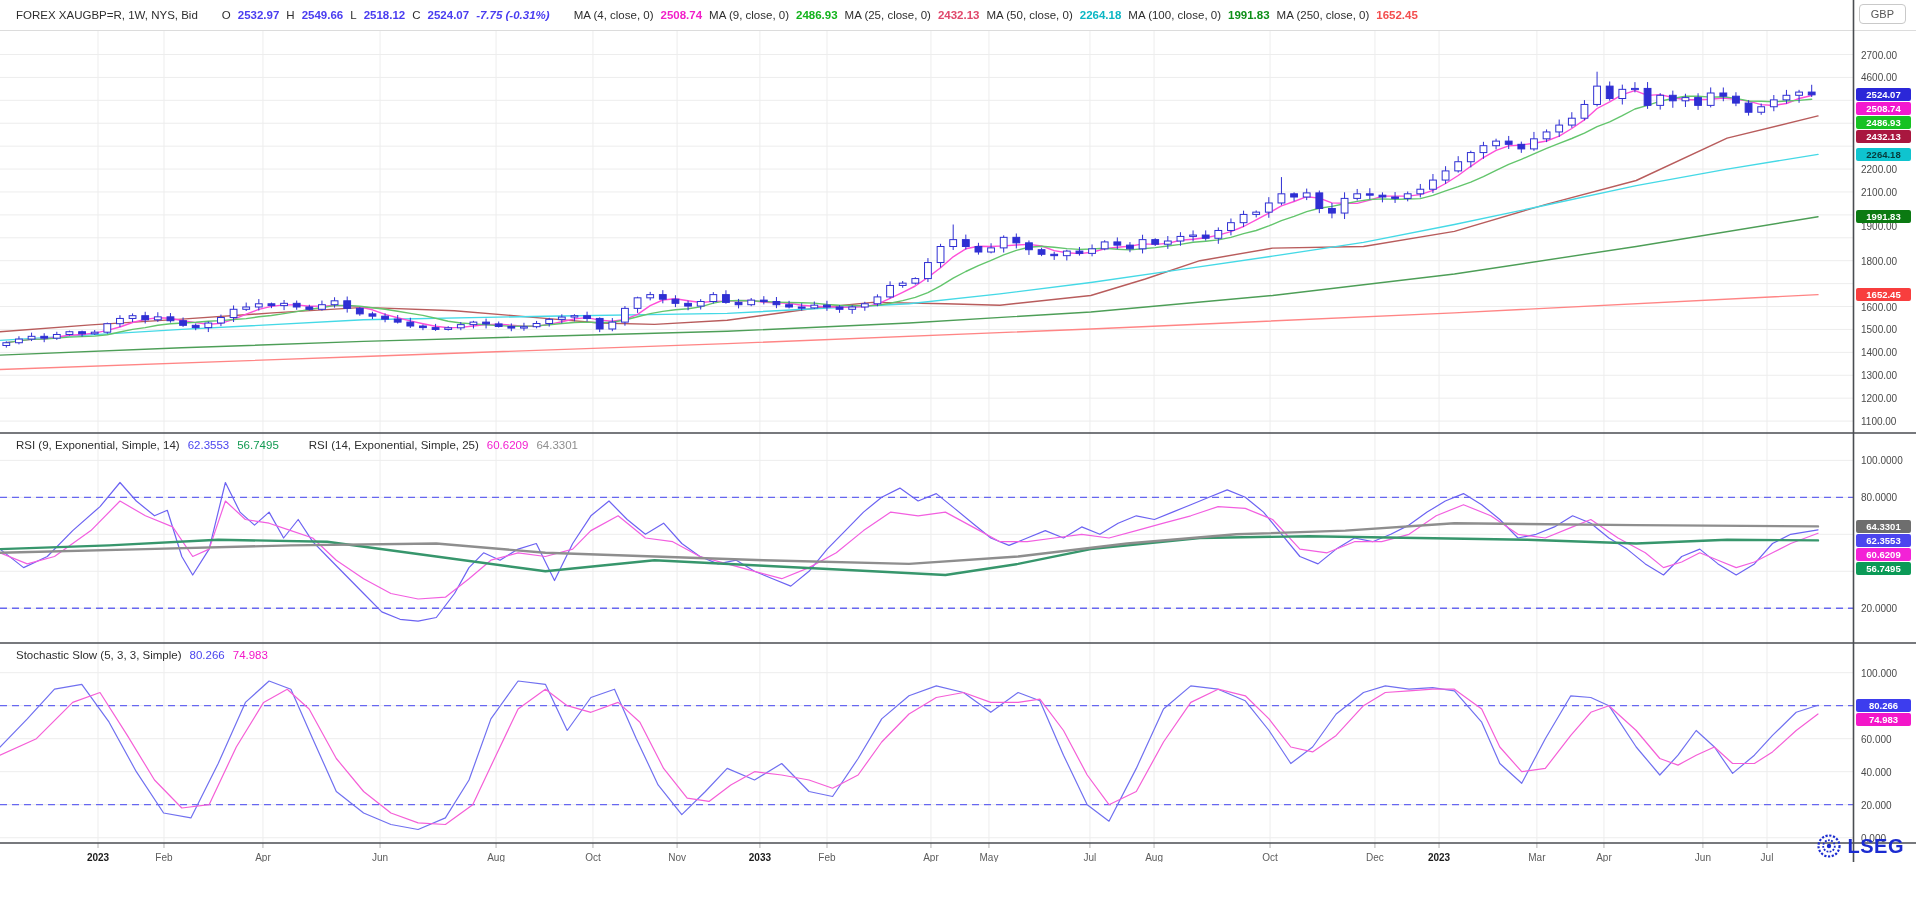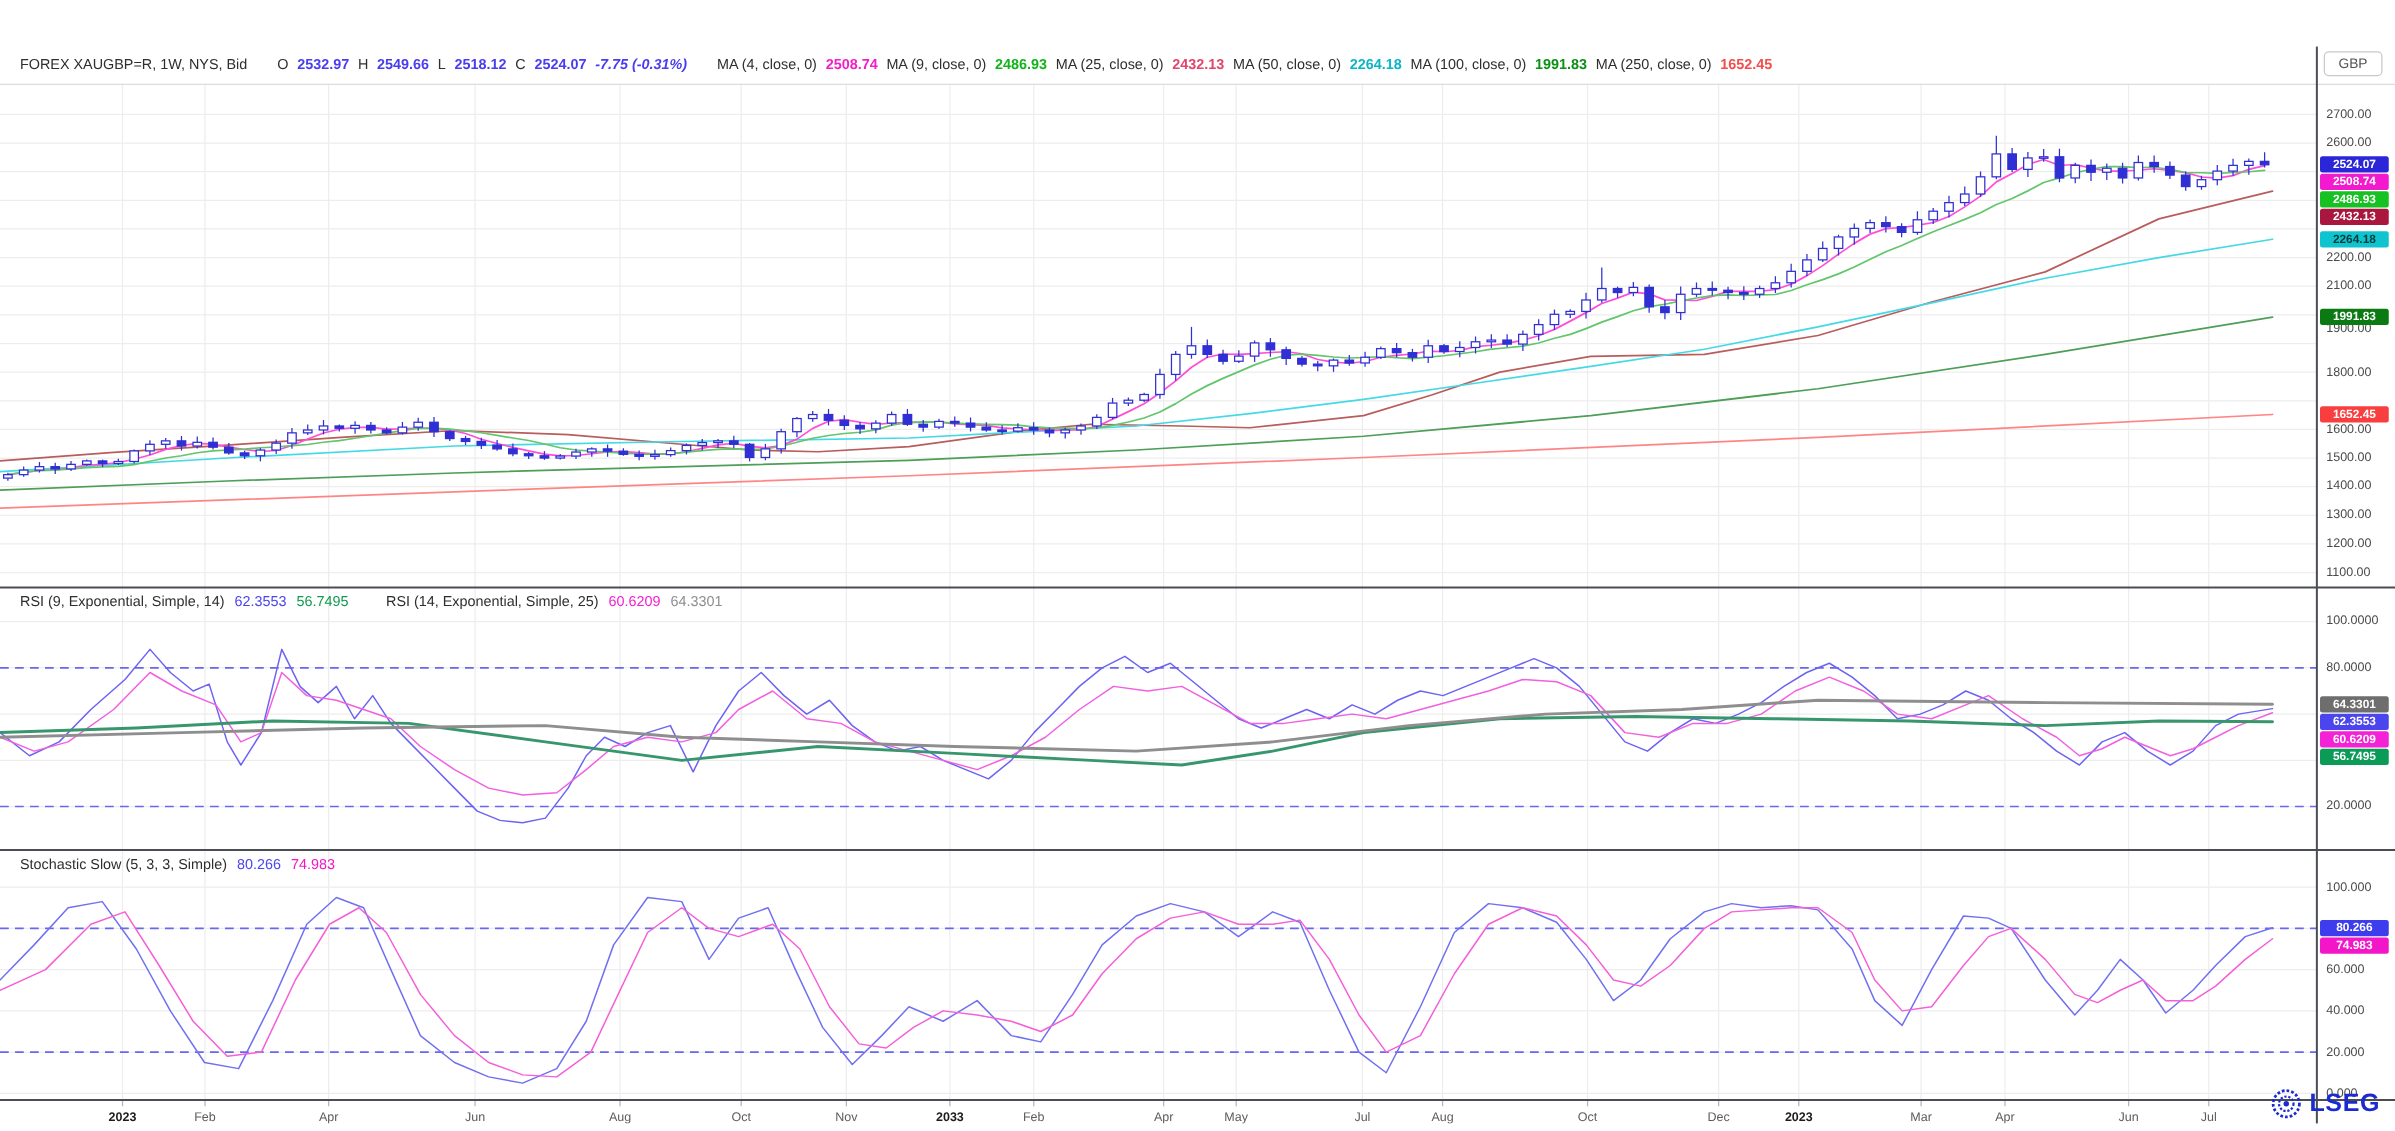--- a/index.html
+++ b/index.html
@@ -1,16 +1,16 @@
 <!DOCTYPE html>
 <html><head>
 <meta charset="utf-8">
 <style>
   html,body{margin:0;padding:0;background:#fff;font-family:"Liberation Sans",sans-serif;}
-  #app{position:relative;width:1916px;height:862px;background:#fff;overflow:hidden;margin-top:37px;}
+  #app{position:relative;width:1916px;height:862px;background:#fff;overflow:hidden;}
   #chart-svg{position:absolute;left:0;top:0;}
   .hdr{position:absolute;left:16px;top:0;height:30px;display:flex;align-items:center;gap:24px;
        font-size:11.5px;color:#2e2e2e;white-space:nowrap;z-index:5;}
   .hdr .grp{display:flex;gap:7px;align-items:center;}
   .hdr .val{font-weight:bold;}
   .currency-btn{position:absolute;right:10px;top:4px;padding:3px 11px;border:1px solid #c9c9c9;
        border-radius:4px;font-size:11px;color:#555;background:#fff;z-index:6;}
   .pane-legend{position:absolute;left:16px;display:flex;gap:30px;font-size:11.5px;color:#2e2e2e;
        white-space:nowrap;z-index:5;}
   .pane-legend .grp{display:flex;gap:8px;align-items:flex-end;}
@@ -779,21 +779,21 @@
       <div class="xlab" style="left: 1702.91px;">Jun</div>
       <div class="xlab" style="left: 1767.02px;">Jul</div>
       <div class="badge" style="top: 88.3214px; background: rgb(43, 39, 216); color: rgb(255, 255, 255);">2524.07</div>
       <div class="badge" style="top: 102.321px; background: rgb(243, 25, 207); color: rgb(255, 255, 255);">2508.74</div>
       <div class="badge" style="top: 116.321px; background: rgb(22, 194, 34); color: rgb(255, 255, 255);">2486.93</div>
       <div class="badge" style="top: 130.321px; background: rgb(169, 23, 63); color: rgb(255, 255, 255);">2432.13</div>
       <div class="badge" style="top: 147.864px; background: rgb(15, 196, 207); color: rgb(6, 58, 58);">2264.18</div>
       <div class="badge" style="top: 210.262px; background: rgb(11, 122, 18); color: rgb(255, 255, 255);">1991.83</div>
       <div class="badge" style="top: 288.016px; background: rgb(248, 62, 62); color: rgb(255, 255, 255);">1652.45</div>
       <div class="axis-label" style="top: 54.5145px;">2700.00</div>
-      <div class="axis-label" style="top: 77.4252px;">2600.00</div>
+      <div class="axis-label" style="top: 77.4252px;">4600.00</div>
       <div class="axis-label" style="top: 169.068px;">2200.00</div>
       <div class="axis-label" style="top: 191.979px;">2100.00</div>
       <div class="axis-label" style="top: 226px;">1900.00</div>
       <div class="axis-label" style="top: 260.711px;">1800.00</div>
       <div class="axis-label" style="top: 306.533px;">1600.00</div>
       <div class="axis-label" style="top: 329.443px;">1500.00</div>
       <div class="axis-label" style="top: 352.354px;">1400.00</div>
       <div class="axis-label" style="top: 375.265px;">1300.00</div>
       <div class="axis-label" style="top: 398.176px;">1200.00</div>
       <div class="axis-label" style="top: 421.086px;">1100.00</div>

